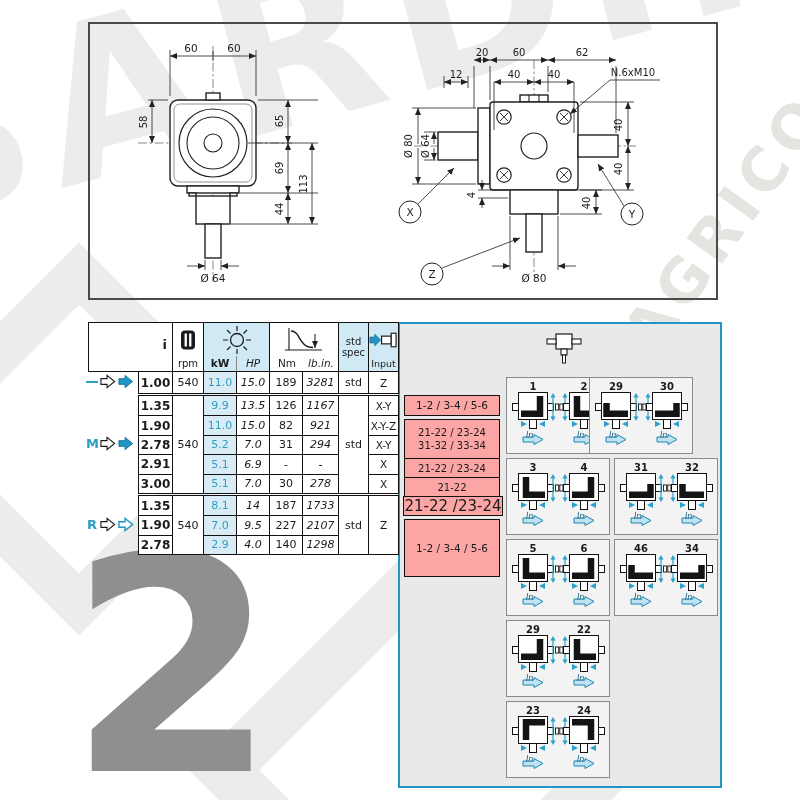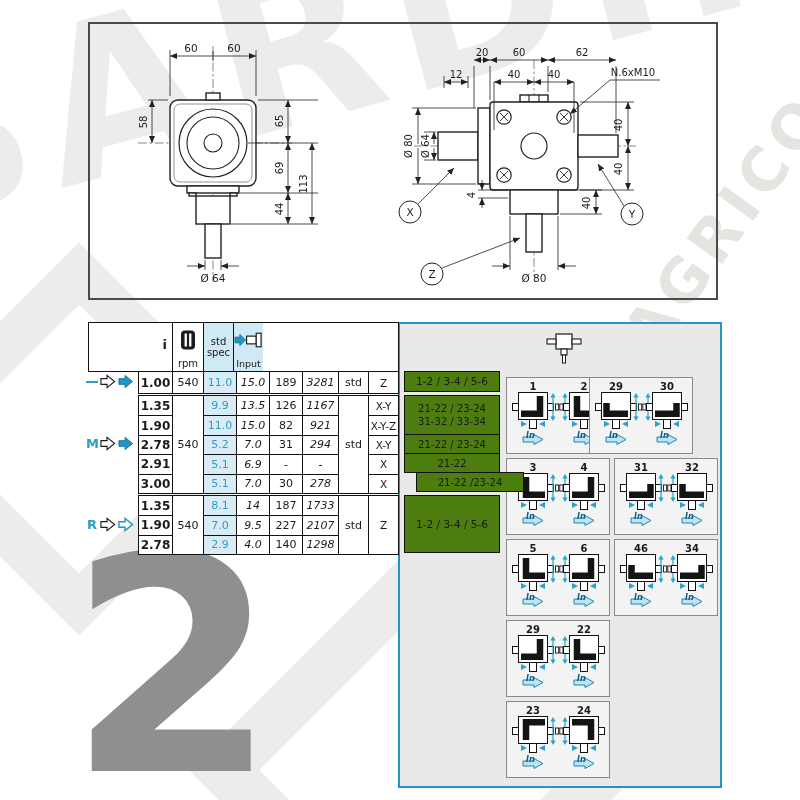--- a/index.html
+++ b/index.html
@@ -45,43 +45,43 @@
   .gc.c1{border-left:none;}
   .gc.r1{border-top:none;}
   .ival{font-weight:bold;font-size:12px;}
   .kwc{background:#d9ecf6;color:#2e9fc4;}
   .itc{font-style:italic;}
   .inpc{font-size:10.5px;}
   .mrow{position:absolute;left:86px;width:50px;z-index:2;display:flex;align-items:center;
         justify-content:flex-start;gap:2px;}
   .mletter{color:#2e9fc4;font-weight:bold;font-size:13px;width:12px;text-align:center;}
   .mdash{width:12px;border-top:2.5px solid #2e9fc4;}
-  .pos{position:absolute;border:1px solid #111;background:#4d7c0f;z-index:3;
+  .pos{position:absolute;border:1px solid #111;background:#fca5a5;z-index:3;
        display:flex;flex-direction:column;align-items:center;justify-content:center;
-       font-size:10.5px;line-height:13px;box-sizing:border-box;}
+       font-size:10.5px;line-height:13px;box-sizing:border-box;margin-top:24px;}
   
   .panel{position:absolute;left:398px;top:322px;width:324px;height:466px;z-index:1;
          border:2px solid #2196c5;background:#e9e9e9;box-sizing:border-box;}
   .pgroup{position:absolute;width:104px;height:77px;background:#f3f3f3;
           border:1px solid #8a8a8a;z-index:2;box-sizing:border-box;}
   .pd{position:absolute;top:3px;width:42px;display:flex;flex-direction:column;align-items:center;}
   .pdA{left:5px;} .pdB{left:56px;}
   .pd-num{font-size:10px;font-weight:bold;height:11px;line-height:11px;}
   .pd-boxwrap{position:relative;width:34px;height:28px;}
   .pd-box{position:absolute;left:2px;top:0;width:30px;height:28px;background:#fff;
           border:1.5px solid #111;box-sizing:border-box;}
   .pd-boxwrap svg{position:absolute;left:2px;top:0;}
   .stub{position:absolute;width:5px;height:6px;background:#fff;border:1px solid #111;top:11px;}
   .sl{left:-4px;} .sr{right:-4px;}
   .pd-shaftrow{display:flex;align-items:center;gap:2px;height:10px;margin-top:-1px;}
   .pd-shaft{width:8px;height:9px;border:1px solid #111;border-top:none;background:#fff;box-sizing:border-box;}
   .t-r{width:0;height:0;border-left:6px solid #29a3cc;border-top:3.5px solid transparent;border-bottom:3.5px solid transparent;}
   .t-l{width:0;height:0;border-right:6px solid #29a3cc;border-top:3.5px solid transparent;border-bottom:3.5px solid transparent;}
   .in-glyph{position:relative;width:22px;height:11px;margin-top:1px;}
-  .in-txt{position:absolute;left:4px;top:0;font-size:8px;font-style:italic;font-weight:bold;
+  .in-txt{position:absolute;left:4px;top:0;font-size:8px;font-style:italic;font-weight:normal;
           color:#0e5f84;line-height:11px;}
   .coupling{position:absolute;left:42px;top:14px;}
 </style>
 </head>
 <body>
 
 <div class="sheet">
 
   <svg width="0" height="0" style="position:absolute">
     <defs>
@@ -247,20 +247,47 @@
     <div class="hc" style="width:31px">
       <div class="hicon">
         <svg width="20" height="22" viewBox="0 0 20 22">
           <rect x="3" y="1.5" width="14" height="19" rx="4" fill="#1b1b1b"></rect>
           <rect x="6.6" y="4.5" width="2.3" height="13" fill="#fff"></rect>
           <rect x="11.1" y="4.5" width="2.3" height="13" fill="#fff"></rect>
         </svg>
       </div>
       <div class="hlbl" style="font-size:10px">rpm</div>
     </div>
+    <div class="hc blue" style="width:66px">
+      <div class="hicon">
+        <svg width="36" height="30" viewBox="0 0 36 30">
+          <circle cx="18" cy="15" r="6.5" fill="none" stroke="#1b1b1b" stroke-width="1.3"></circle>
+          <g stroke="#1b1b1b" stroke-width="1.2">
+            <path d="M18,1 V6 M18,24 V29 M4,15 H9 M27,15 H32 M8,5 L11.5,8.5 M24.5,21.5 L28,25 M28,5 L24.5,8.5 M11.5,21.5 L8,25"></path>
+          </g>
+        </svg>
+      </div>
+      <div class="hlbl-row">
+        <span style="font-weight:bold">kW</span>
+        <span style="font-style:italic;border-left:1px solid #888">HP</span>
+      </div>
+    </div>
+    <div class="hc" style="width:69px">
+      <div class="hicon">
+        <svg width="44" height="28" viewBox="0 0 44 28">
+          <path d="M7,2 V24 M3,24 H40" stroke="#1b1b1b" stroke-width="1.1" fill="none"></path>
+          <path d="M9,5 C18,5 17,19 27,21 L31,21.5" stroke="#1b1b1b" stroke-width="1.4" fill="none"></path>
+          <path d="M33,8 V22" stroke="#1b1b1b" stroke-width="1" fill="none" marker-end="url(#ah)"></path>
+        </svg>
+      </div>
+      <div class="hlbl-row">
+        <span>Nm</span>
+        <span style="font-style:italic">lb.in.</span>
+      </div>
+    </div>
     <div class="hc blue" style="width:30px;justify-content:center">
       <div style="font-size:10px;line-height:11px;text-align:center">
         <div>std</div>
         <div>spec</div>
       </div>
     </div>
     <div class="hc blue" style="width:30px">
       <div class="hicon">
         <svg width="30" height="18" viewBox="0 0 30 18">
           <path d="M1,6 H6 V3 L12,9 L6,15 V12 H1 Z" fill="#2196c5" stroke="#15719c" stroke-width="0.8"></path>
@@ -339,21 +366,21 @@
     <div class="gc" style="grid-column:5">30</div>
     <div class="gc itc" style="grid-column:6">278</div>
     <div class="gc inpc" style="grid-column:8">X</div>
   </div>
   <div class="pos" style="left:404px;top:395px;width:96px;height:40px">
     <div style="font-size:10px">21-22 / 23-24</div>
     <div style="font-size:10px">31-32 / 33-34</div>
   </div>
   <div class="pos" style="left:404px;top:434px;width:96px;height:20px;font-size:10px">21-22 / 23-24</div>
   <div class="pos" style="left:404px;top:453px;width:96px;height:20px;font-size:10px">21-22</div>
-  <div class="pos" style="left:416px;top:472px;width:108px;height:20px;font-size:10px">21-22 /23-24</div>
+  <div class="pos" style="left:403px;top:472px;width:100px;height:20px;font-size:15px">21-22 /23-24</div>
 
   <div class="mrow" style="top:495px;height:58px">
     <span class="mletter">R</span>
     <svg width="16" height="15" viewBox="0 0 17 15">
         <path d="M1,4.5 H7.5 V1 L15.5,7.5 L7.5,14 V10.5 H1 Z" fill="#fff" stroke="#1a1a1a" stroke-width="1.2"></path>
       </svg>
     <svg width="16" height="15" viewBox="0 0 17 15">
         <path d="M1,4.5 H7.5 V1 L15.5,7.5 L7.5,14 V10.5 H1 Z" fill="#fff" stroke="#2196c5" stroke-width="1.5"></path>
       </svg>
   </div>

